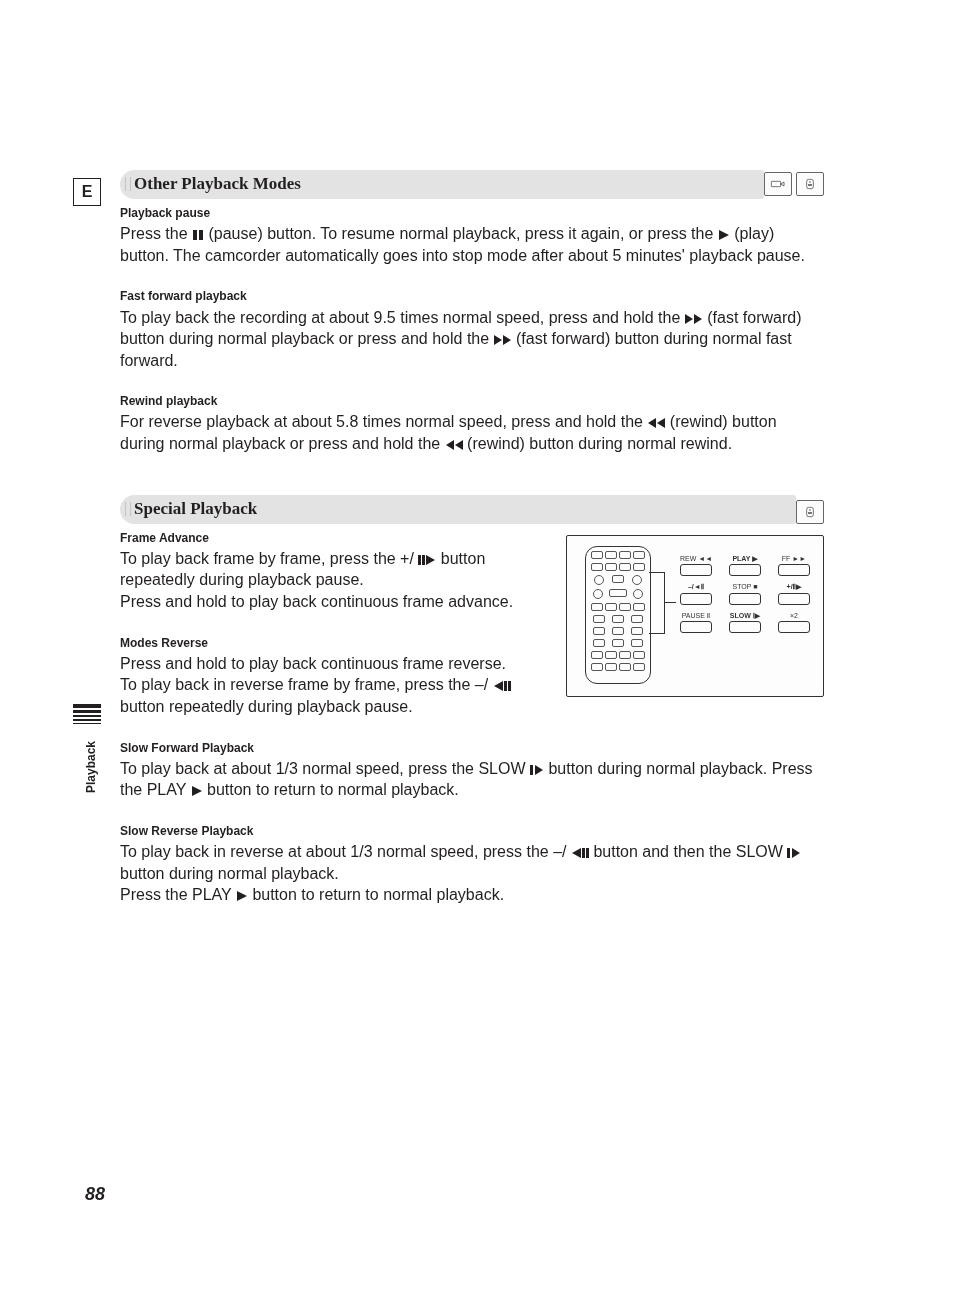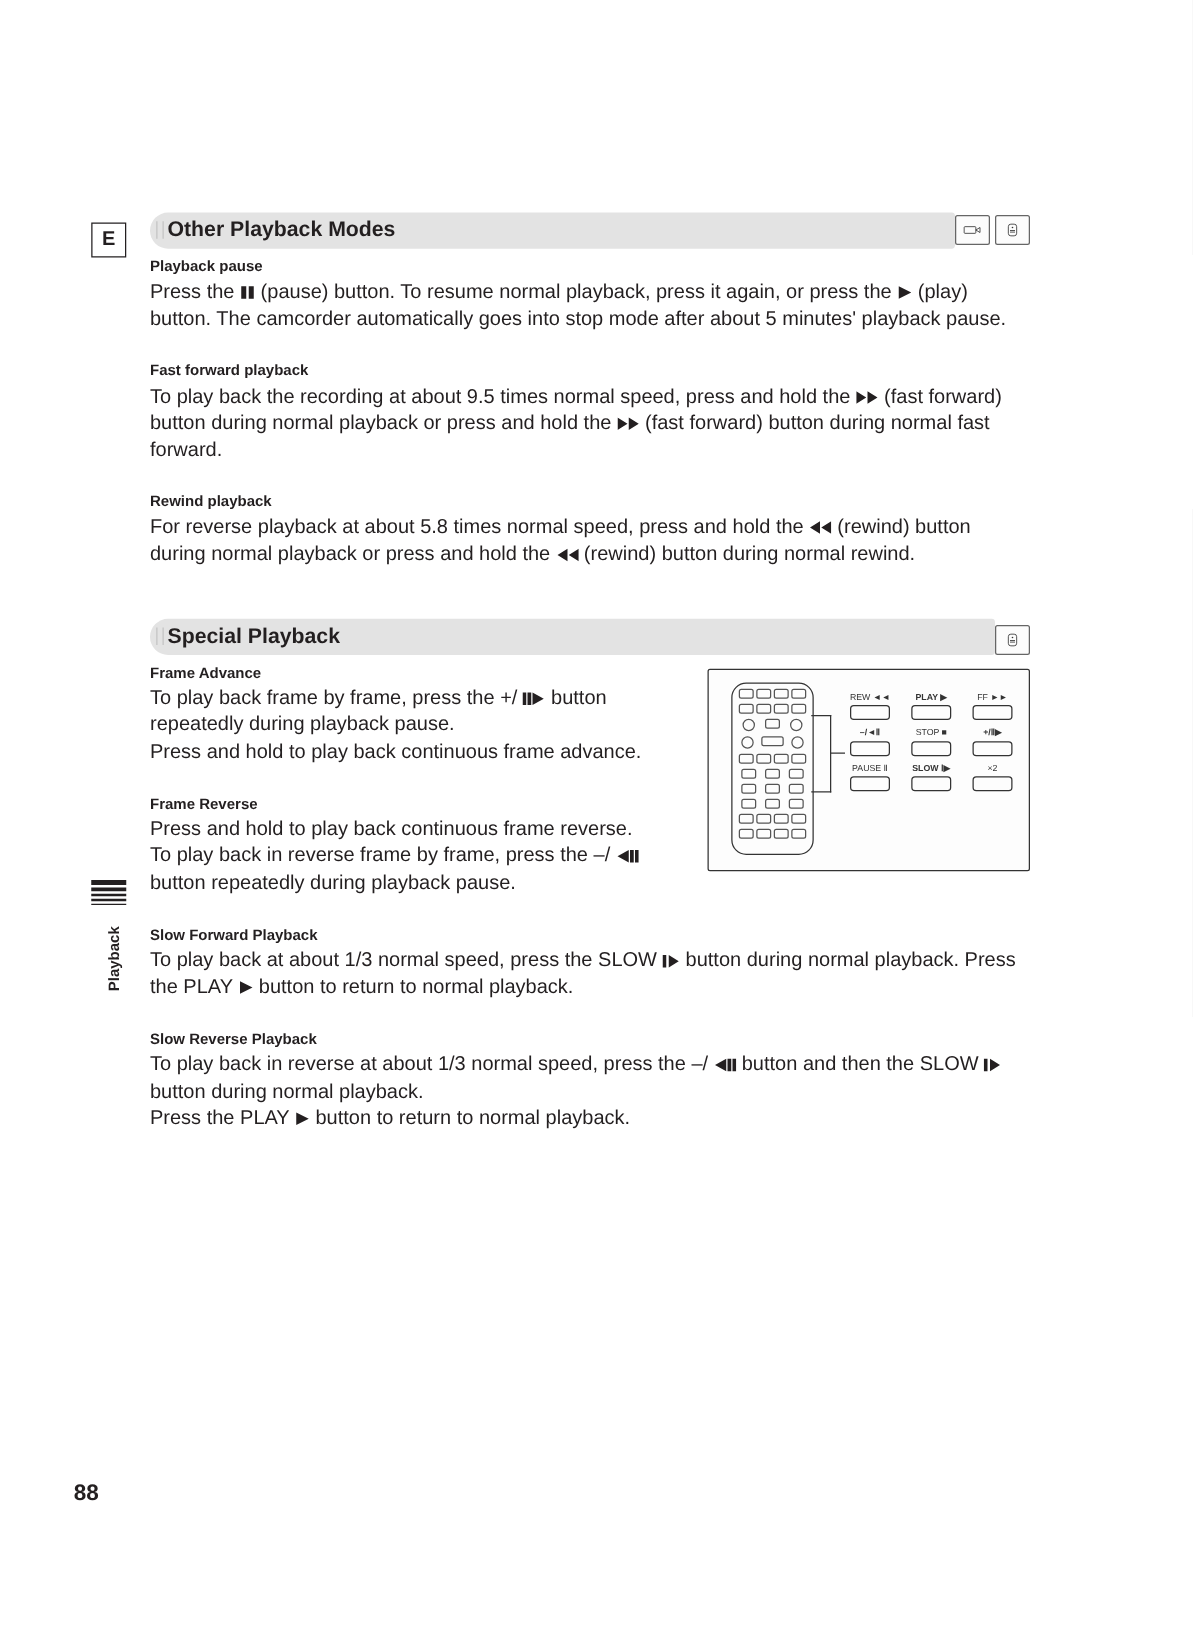--- a/index.html
+++ b/index.html
@@ -57,30 +57,32 @@
     position: absolute;
     left: 83px;
     top: 793px;
     transform: rotate(-90deg);
     transform-origin: left top;
     font-size: 12px;
     font-weight: bold;
   }
   .page-number {
     position: absolute;
-    left: 59px;
+    left: 85px;
     bottom: 95px;
     font-size: 18px;
     font-weight: bold;
+    font-style: italic;
   }
   .section-header {
     display: flex;
     align-items: center;
     gap: 0;
     margin-bottom: 6px;
+    font-family: Liberation Serif, serif;
   }
   .section-title-box {
     flex: 1;
     background: #e3e3e3;
     border-radius: 16px 3px 3px 16px;
     padding: 3px 12px 3px 14px;
     font-weight: bold;
     font-size: 17px;
     position: relative;
     box-sizing: border-box;
@@ -318,21 +320,21 @@
             <rect x="0" y="1" width="3" height="10" fill="#231f20"></rect>
             <rect x="4" y="1" width="3" height="10" fill="#231f20"></rect>
             <path d="M8 1 L17 6 L8 11 Z" fill="#231f20"></path>
           </svg></span>
       <span> button repeatedly during playback pause.</span>
     </p>
     <p class="p">Press and hold to play back continuous frame advance.</p>
   </div>
 
   <div class="block" style="max-width:400px;">
-    <h4>Frame Reverse</h4>
+    <h4>Modes Reverse</h4>
     <p class="p">Press and hold to play back continuous frame reverse.</p>
     <p class="p">
       <span>To play back in reverse frame by frame, press the –/</span>
       <span class="glyph"><svg width="18" height="12" viewBox="0 0 18 12">
             <path d="M10 1 L1 6 L10 11 Z" fill="#231f20"></path>
             <rect x="11" y="1" width="3" height="10" fill="#231f20"></rect>
             <rect x="15" y="1" width="3" height="10" fill="#231f20"></rect>
           </svg></span>
       <span> button repeatedly during playback pause.</span>
     </p>

